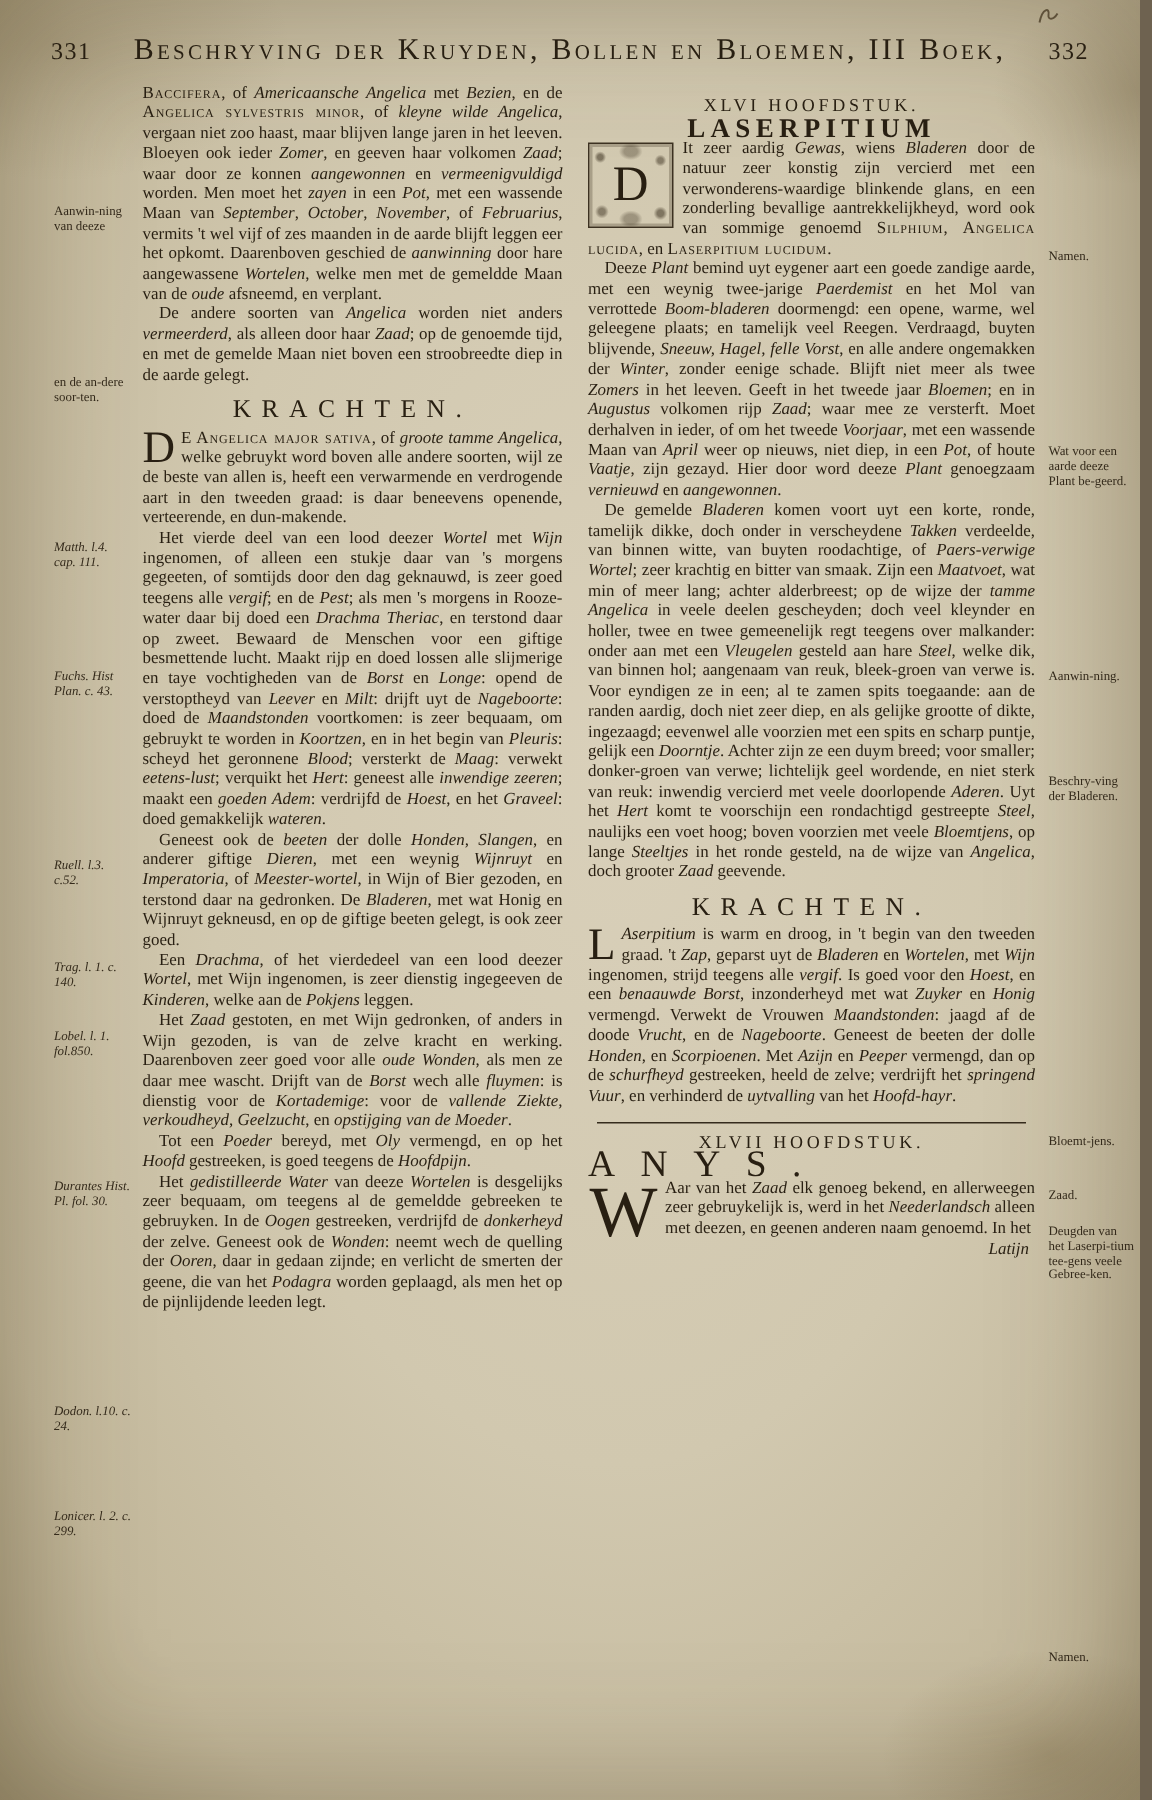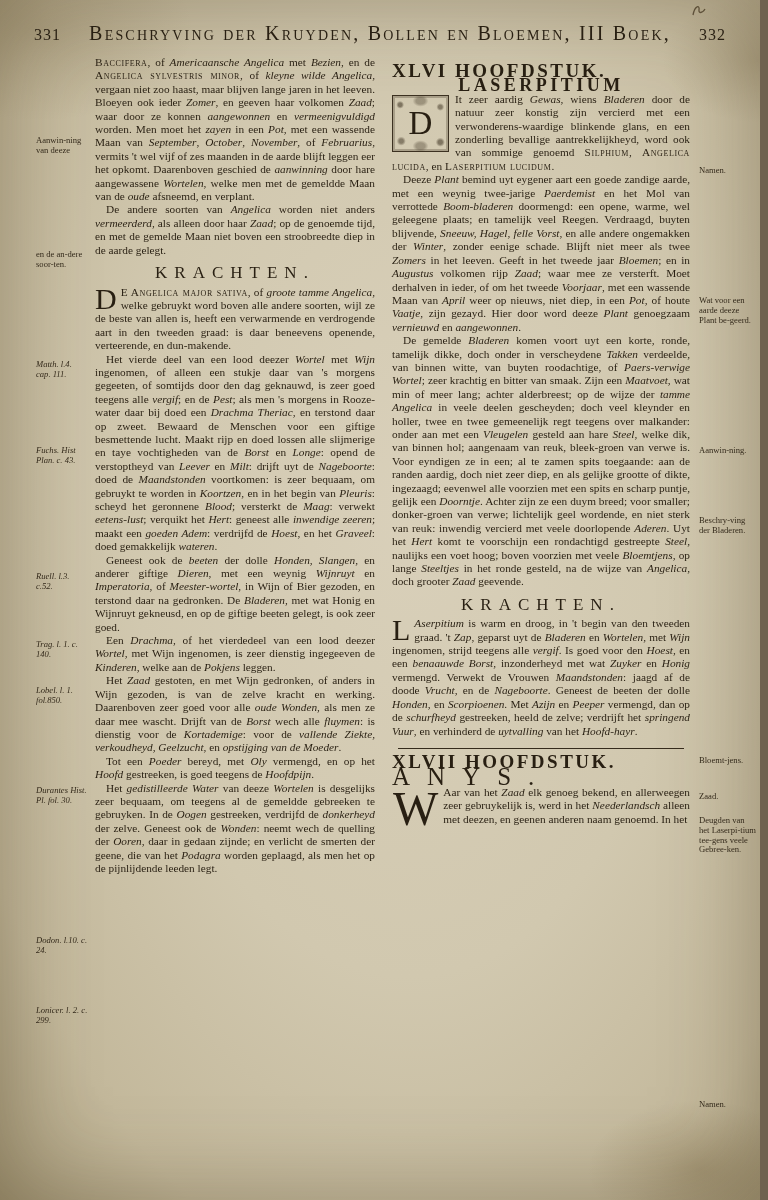--- a/index.html
+++ b/index.html
@@ -28,21 +28,21 @@
   .mnote{position:absolute;font-size:8.6px;line-height:9.8px;width:52px;color:#342a1b;text-align:left;}
   .mnote.left{left:36px;}
   .mnote.right{left:699px;width:58px;}
   .mnote.cite{font-style:italic;}
   
   .para{margin:0;text-indent:11px;}
   .para.no-indent{text-indent:0;}
   .i{font-style:italic;}
   .sc{font-variant:small-caps;letter-spacing:.6px;}
   .krachten{margin:9px 0 6px;text-align:center;font-weight:normal;font-size:17px;letter-spacing:7px;text-indent:0;}
-  .chapter{margin:6px 0 2px;text-align:left;font-weight:bold;font-size:19px;letter-spacing:2.5px;text-indent:0;}
+  .chapter{margin:6px 0 2px;text-align:center;font-weight:normal;font-size:12px;letter-spacing:2.5px;text-indent:0;}
   .title-large{margin:1px 0 0;text-align:center;font-weight:bold;font-size:18px;letter-spacing:3.5px;text-indent:0;}
   .subtitle{margin:0 0 7px;text-align:center;font-weight:normal;font-size:17px;letter-spacing:.5px;text-indent:0;}
   .title-anys{margin:2px 0 2px;font-weight:normal;font-size:25px;letter-spacing:17px;text-indent:0;}
   .dropcap{float:left;font-size:30px;line-height:24px;padding:1px 4px 0 0;}
   .dropW{float:left;font-size:48px;line-height:40px;padding:3px 5px 0 1px;}
   .initbox{
     float:left;width:55px;height:55px;margin:2px 6px 1px 0;
     border:1px solid #3c3121;
     box-shadow: inset 0 0 0 2px rgba(60,49,33,.28);
     background:
@@ -136,15 +136,16 @@
 
     <div class="colrule"></div>
 
     <h3 class="chapter">XLVII HOOFDSTUK.</h3>
     <h1 class="title-anys">ANYS.</h1>
 
     <p class="para no-indent">
       <span class="dropW">W</span><span><span>Aar van het </span><span class="i">Zaad</span><span> elk genoeg bekend, en allerweegen zeer gebruykelijk is, werd in het </span><span class="i">Neederlandsch</span><span> alleen met deezen, en geenen anderen naam genoemd. In het</span></span>
     </p>
 
+    <div class="catchword">Latijn</div>
   </section>
 
 </div>
 
 </body></html>

